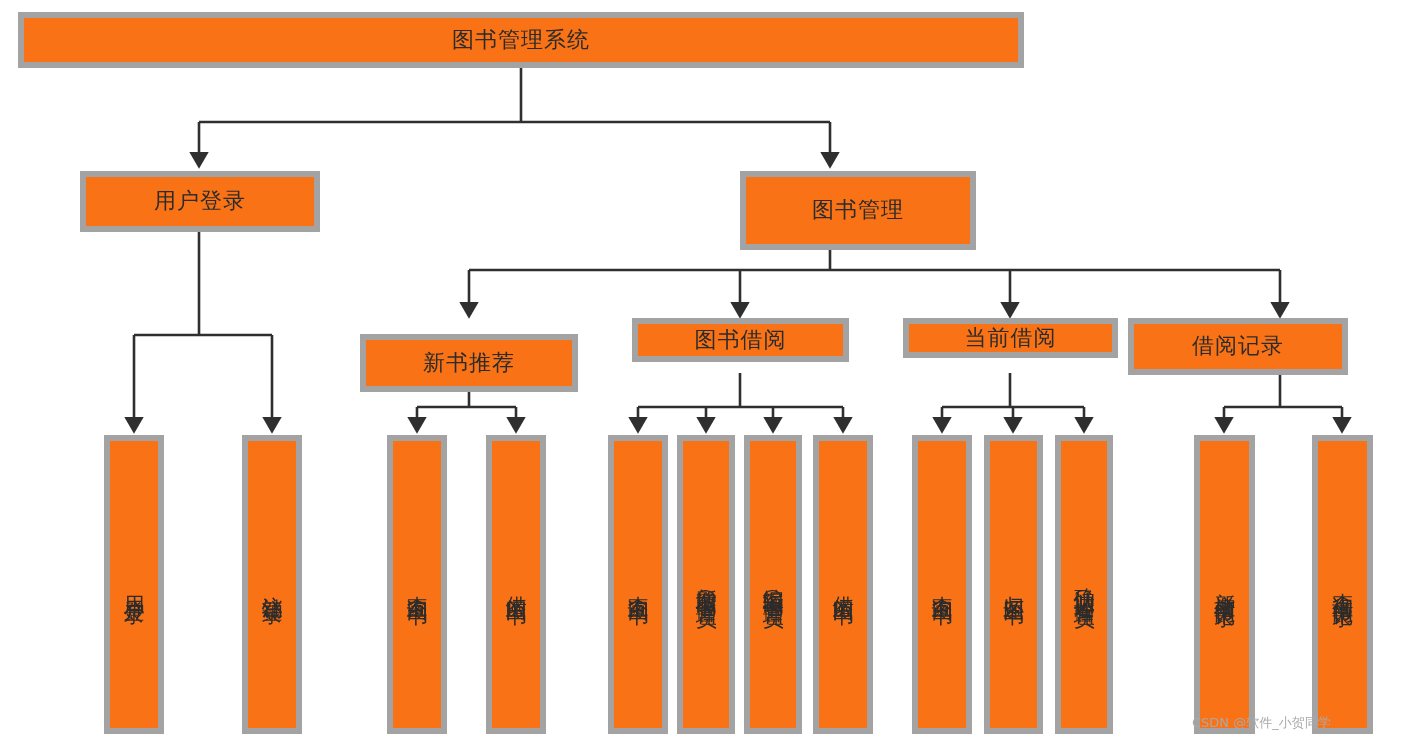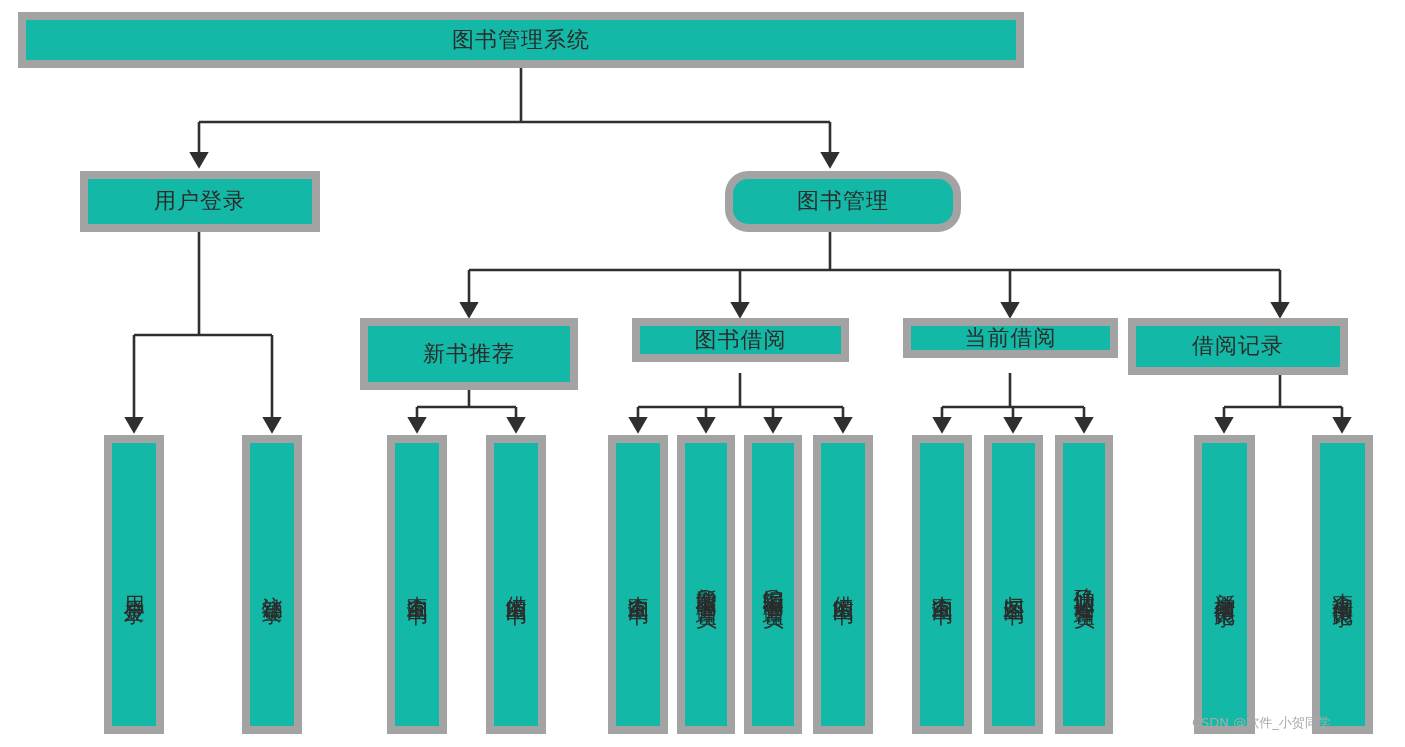--- a/index.html
+++ b/index.html
@@ -13,22 +13,22 @@
   #canvas {
     position: relative;
     width: 1405px;
     height: 747px;
     background: #ffffff;
     overflow: hidden;
   }
   .node {
     position: absolute;
     box-sizing: border-box;
-    border: 8px solid #a3a3a3;
-    background: #14b8a6;
+    border: 6px solid #a3a3a3;
+    background: #f97316;
     display: flex;
     align-items: center;
     justify-content: center;
     color: #2b2b2b;
   }
   .node.horiz {
     font-size: 22px;
     letter-spacing: 1px;
     line-height: 1.2;
   }
@@ -123,25 +123,25 @@
     </g>
   </svg>
 
   <div class="node horiz" style="left:18px; top:12px; width:1006px; height:56px;">
     <span>图书管理系统</span>
   </div>
 
   <div class="node horiz" style="left:80px; top:171px; width:240px; height:61px;">
     <span>用户登录</span>
   </div>
-  <div class="node horiz" style="left:725px; top:171px; width:236px; height:61px;border-radius:23px;">
+  <div class="node horiz" style="left:740px; top:171px; width:236px; height:79px;">
     <span>图书管理</span>
   </div>
 
-  <div class="node horiz" style="left:360px; top:318px; width:218px; height:72px;">
+  <div class="node horiz" style="left:360px; top:334px; width:218px; height:58px;">
     <span>新书推荐</span>
   </div>
   <div class="node horiz" style="left:632px; top:318px; width:217px; height:44px;">
     <span>图书借阅</span>
   </div>
   <div class="node horiz" style="left:903px; top:318px; width:215px; height:40px;">
     <span>当前借阅</span>
   </div>
   <div class="node horiz" style="left:1128px; top:318px; width:220px; height:57px;">
     <span>借阅记录</span>

